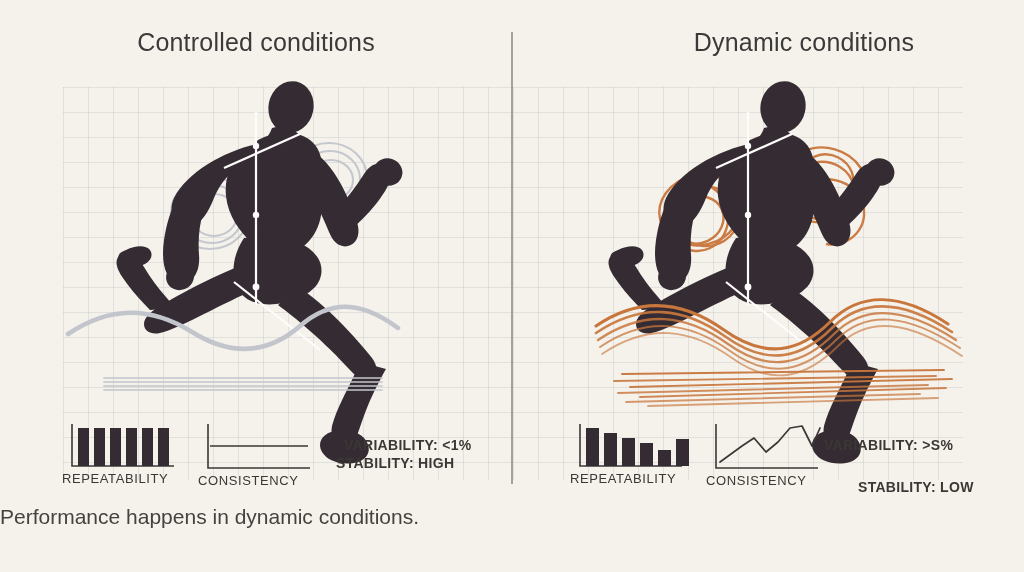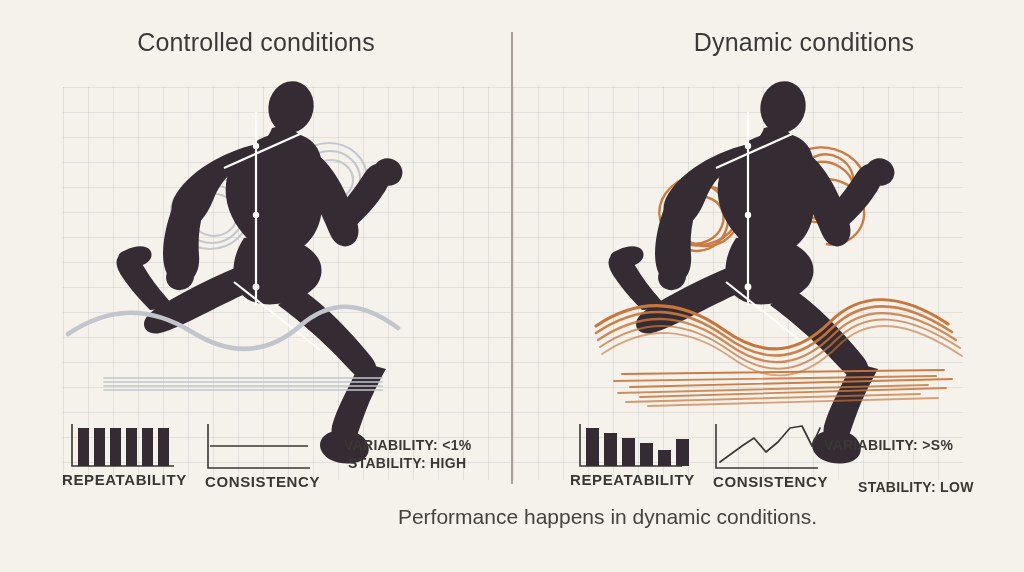--- a/index.html
+++ b/index.html
@@ -27,33 +27,33 @@
   #gridwrap{
     position:absolute;left:63px;top:87px;
     width:900px;height:393px;
     background-image:
       linear-gradient(to right, rgba(150,152,158,.20) 1px, transparent 1px),
       linear-gradient(to bottom, rgba(150,152,158,.20) 1px, transparent 1px);
     background-size:25px 25px;
   }
   #art{position:absolute;left:0;top:0;width:1024px;height:572px;pointer-events:none;}
   .caption{
-    position:absolute;left:0;width:817px;text-align:right;
+    position:absolute;left:0;width:817px;text-align:left;
     font-size:21px;color:#46423f;
   }
   #cap1{top:505px;}
   #cap2{top:532px;}
   .metric{
     position:absolute;
     font-size:14px;font-weight:bold;color:#3a3735;
     letter-spacing:.3px;white-space:nowrap;
   }
   .axis-label{
-    position:absolute;text-align:right;
-    font-size:15px;font-weight:bold;color:#3a3735;
+    position:absolute;text-align:left;
+    font-size:13px;font-weight:normal;color:#3a3735;
     letter-spacing:.6px;white-space:nowrap;
   }
 </style>
 </head>
 <body>
 
 <div id="stage">
 
   <div class="panel-title" id="title-left">Controlled conditions</div>
   <div class="panel-title" id="title-right">Dynamic conditions</div>
@@ -278,19 +278,19 @@
       <path d="M720 462 L 742 446 L 754 438 L 766 452 L 778 442 L 790 428 L 802 426 L 812 446 L 820 428" fill="none" stroke="#3a3735" stroke-width="1.7" stroke-linejoin="round" stroke-linecap="round"></path>
     </g>
   </svg>
 
   <div class="axis-label" style="left:62px;top:471px;width:122px;">REPEATABILITY</div>
   <div class="axis-label" style="left:198px;top:473px;width:122px;">CONSISTENCY</div>
   <div class="axis-label" style="left:570px;top:471px;width:122px;">REPEATABILITY</div>
   <div class="axis-label" style="left:706px;top:473px;width:122px;">CONSISTENCY</div>
 
   <div class="metric" style="left:344px;top:437px;">VARIABILITY: &lt;1%</div>
-  <div class="metric" style="left:348px;top:455px;">STABILITY: HIGH</div>
+  <div class="metric" style="left:336px;top:455px;">STABILITY: HIGH</div>
   <div class="metric" style="left:824px;top:437px;">VARIABILITY: &gt;S%</div>
   <div class="metric" style="left:858px;top:479px;">STABILITY: LOW</div>
 
   <div class="caption" id="cap1">Performance happens in dynamic conditions.</div>
 
 </div>
 
 </body></html>

